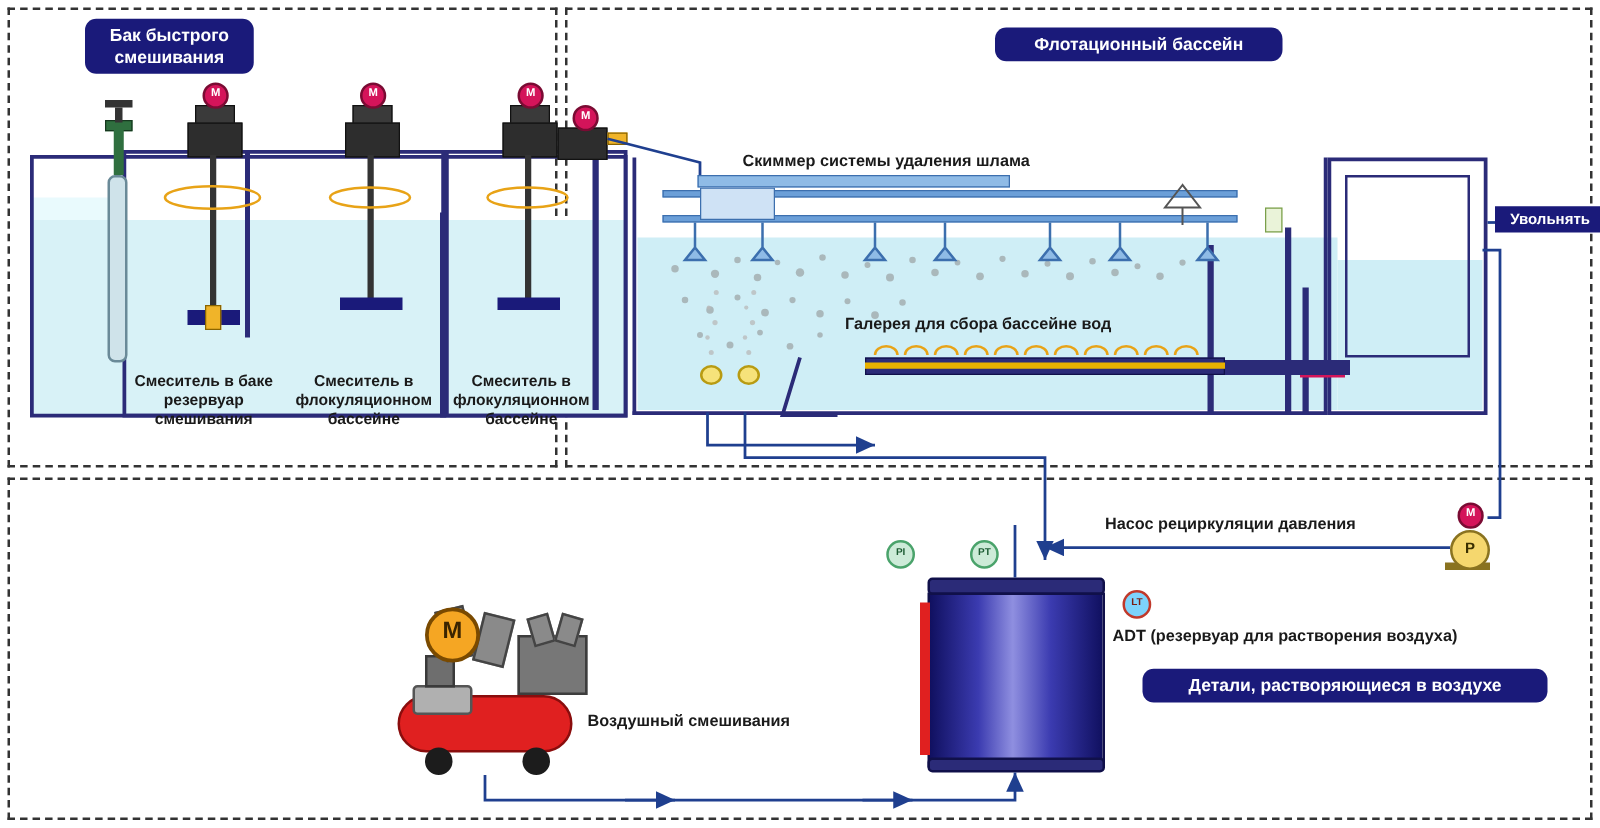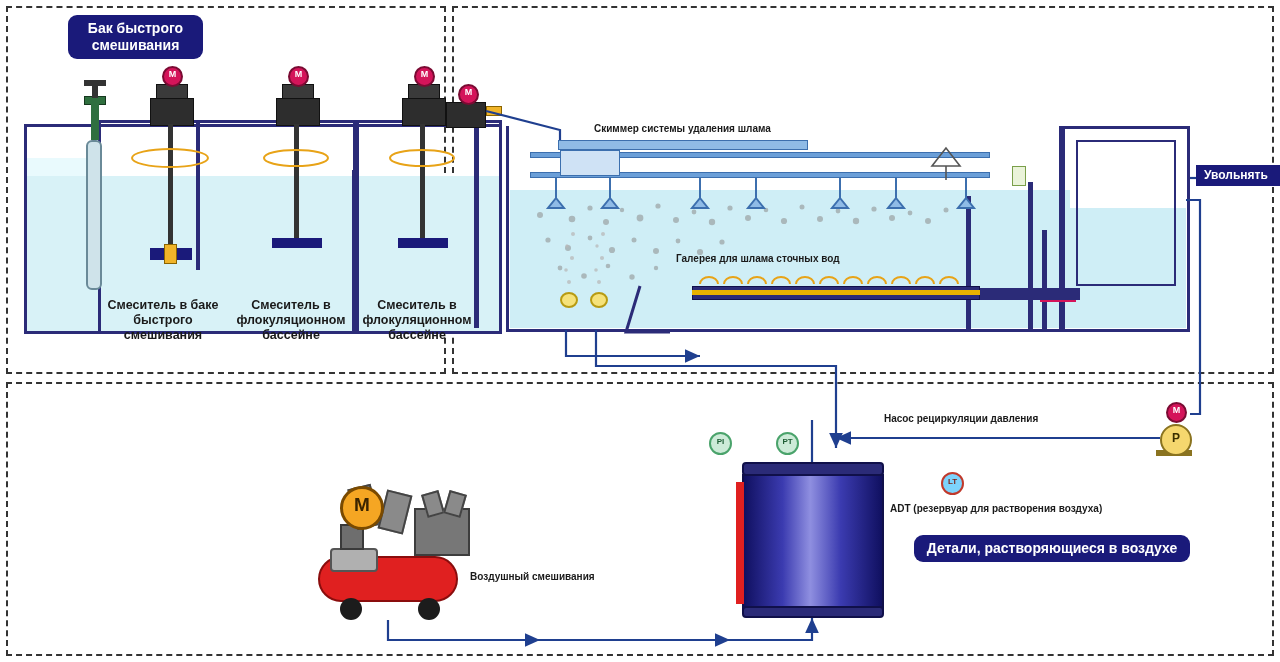--- a/index.html
+++ b/index.html
@@ -32,21 +32,21 @@
     padding:5px 12px;
     box-sizing:border-box;
     white-space:pre-line;
     z-index:40;
   }
 
   
   .lbl{
     position:absolute;
     color:#1a1a1a;
-    font-size:10px;
+    font-size:13px;
     font-weight:bold;
     line-height:17px;
     z-index:35;
     white-space:pre-line;
   }
   .lbl.sm{font-size:12.5px;font-weight:bold;line-height:15px;text-align:center;}
 
   
   .rect{position:absolute;box-sizing:border-box;}
 
@@ -77,21 +77,21 @@
     text-align:center;line-height:24px;
     width:28px;height:28px;z-index:30;
   }
   .instr{
     position:absolute;border-radius:50%;
     border:2px solid #4aa36b;background:#cdebd8;
     color:#1d5c33;font-size:8px;font-weight:bold;
     text-align:center;line-height:15px;
     width:19px;height:19px;z-index:30;
   }
-  .instr.pink{border-color:#c0392b;background:#7dd3fc;color:#7a1f14;margin-left:43px;}
+  .instr.pink{border-color:#c0392b;background:#7dd3fc;color:#7a1f14;}
 
   .gearbox{position:absolute;background:#3a3a3a;border:1px solid #111;}
   .shaft{position:absolute;background:#333;}
   .impeller{position:absolute;background:#1a1a7a;}
 
   
   .arrowtag{
     position:absolute;background:#1a1a7a;color:#fff;
     font-size:12px;font-weight:bold;padding:4px 8px;
     line-height:13px;z-index:40;
@@ -107,23 +107,24 @@
 <body>
 
 <div id="stage">
 
   <div class="dashed-box" style="left:6px;top:6px;width:440px;height:368px;"></div>
   <div class="dashed-box" style="left:452px;top:6px;width:822px;height:368px;"></div>
   <div class="dashed-box" style="left:6px;top:382px;width:1268px;height:274px;"></div>
 
   <div class="pill" style="left:68px;top:15px;width:135px;">Бак быстрого
 смешивания</div>
-  <div class="pill" style="left:914px;top:535px;width:276px;">Детали, растворяющиеся в воздухе</div>
-
-  <div class="arrowtag" style="left:1196px;top:165px;width:68px;">Увольнять</div>
+  <div class="pill" style="left:796px;top:22px;width:230px;">Флотационный бассейн</div>
+  <div class="pill" style="left:914px;top:535px;width:324px;">Детали, растворяющиеся в воздухе</div>
+
+  <div class="arrowtag" style="left:1196px;top:165px;width:68px;text-align:right;">Увольнять</div>
 
   <div class="water" style="left:26px;top:176px;width:475px;height:156px;"></div>
   <div class="water" style="left:26px;top:158px;width:74px;height:18px;background:#e9fafd;"></div>
 
   <div class="tankwall" style="left:24px;top:124px;width:478px;height:210px;"></div>
   <div class="tankwall" style="left:98px;top:120px;width:258px;height:214px;"></div>
   <div class="tankwall" style="left:356px;top:120px;width:146px;height:214px;"></div>
 
   <div class="rect" style="left:196px;top:120px;width:4px;height:150px;background:#2b2b78;"></div>
   <div class="rect" style="left:352px;top:170px;width:5px;height:164px;background:#2b2b78;"></div>
@@ -323,24 +324,24 @@
       <path d="M946,148 l-14,18 l28,0 z"></path>
       <path d="M946,166 l0,14"></path>
     </g>
 
     <g stroke="#2b2b78" stroke-width="3" fill="none">
       <path d="M640,286 l-14,46 l44,0"></path>
     </g>
   </svg>
 
   <div class="lbl" style="left:594px;top:120px;">Скиммер системы удаления шлама</div>
-  <div class="lbl" style="left:676px;top:250px;">Галерея для шлама сточных вод</div>
+  <div class="lbl" style="left:676px;top:250px;">Галерея для сбора бассейне вод</div>
 
   <div class="lbl sm" style="left:98px;top:298px;width:130px;">Смеситель в баке
-быстрого
+резервуар
 смешивания</div>
   <div class="lbl sm" style="left:226px;top:298px;width:130px;">Смеситель в
 флокуляционном
 бассейне</div>
   <div class="lbl sm" style="left:352px;top:298px;width:130px;">Смеситель в
 флокуляционном
 бассейне</div>
 
   <div class="lbl" style="left:890px;top:500px;">ADT (резервуар для растворения воздуха)</div>
   <div class="lbl" style="left:884px;top:410px;">Насос рециркуляции давления</div>

